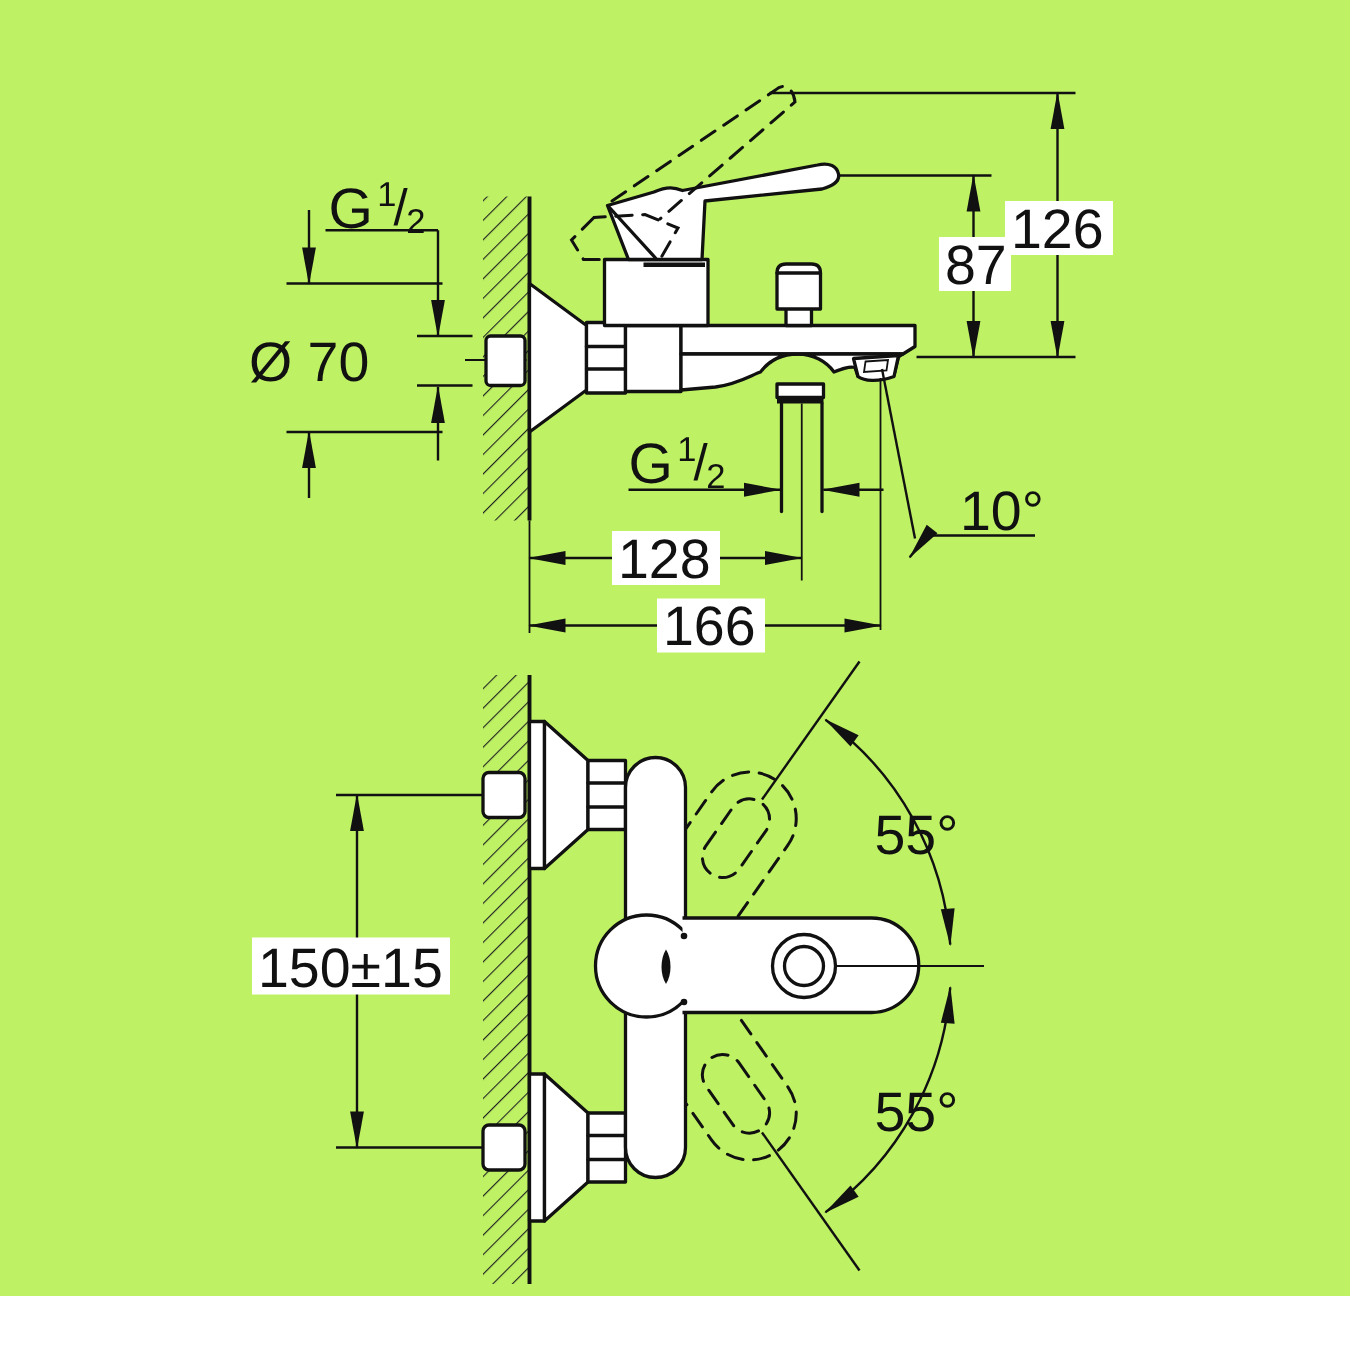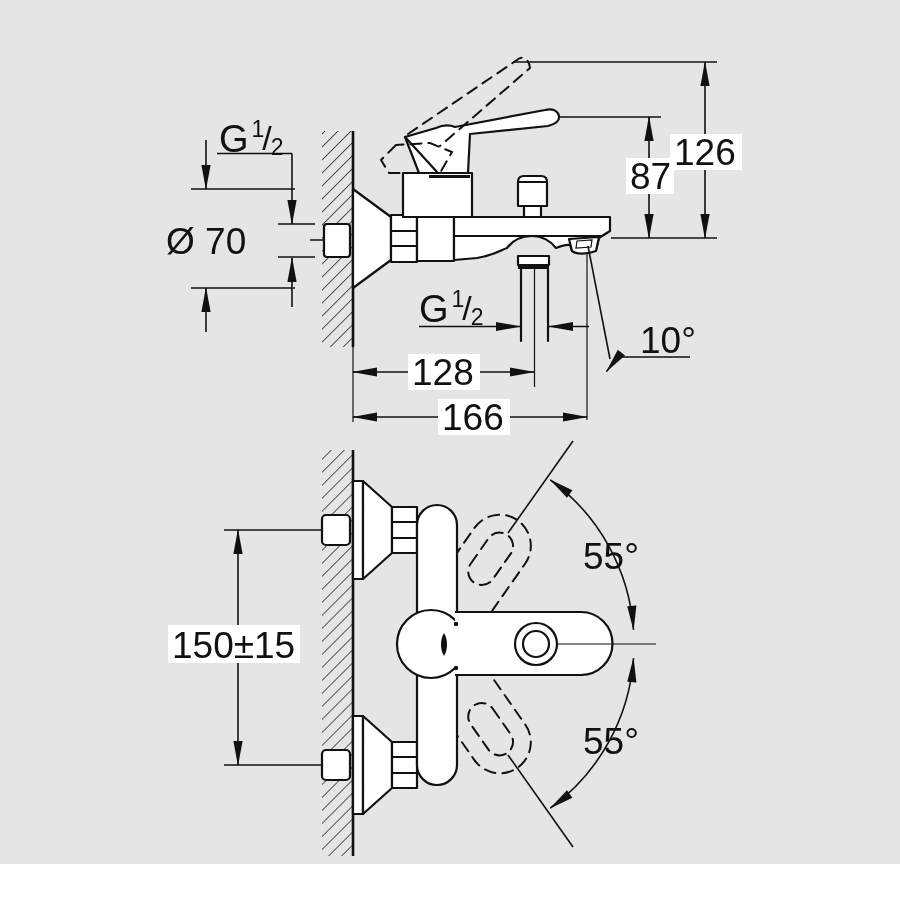--- a/index.html
+++ b/index.html
@@ -1,16 +1,16 @@
 <!DOCTYPE html>
 <html><head>
 <meta charset="utf-8">
 <style>
   html,body{margin:0;padding:0;background:#fff;}
-  .stage{position:relative;width:900px;height:864px;background:#e5e5e5;overflow:hidden;
+  .stage{position:relative;width:900px;height:864px;background:#bef264;overflow:hidden;
          font-family:"Liberation Sans", sans-serif;}
   svg{display:block;}
   text{fill:#111;font-family:"Liberation Sans", sans-serif;}
   .dimtxt{font-size:37px;}
   .outline{fill:#ffffff;stroke:#111;stroke-width:2.2;stroke-linejoin:round;}
   .line{fill:none;stroke:#111;stroke-width:2.2;stroke-linejoin:round;stroke-linecap:round;}
   .thin{fill:none;stroke:#111;stroke-width:1.2;}
   .dim{fill:none;stroke:#111;stroke-width:1.6;}
   .dash{fill:none;stroke:#111;stroke-width:2;stroke-dasharray:11 7;stroke-linecap:round;}
   .dashdot{fill:none;stroke:#111;stroke-width:1.3;stroke-dasharray:14 5 3 5;}

